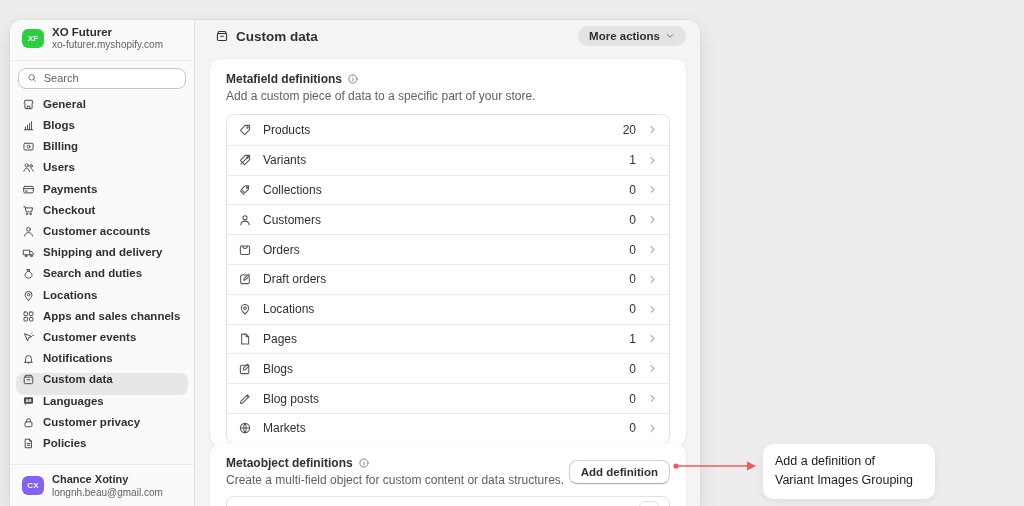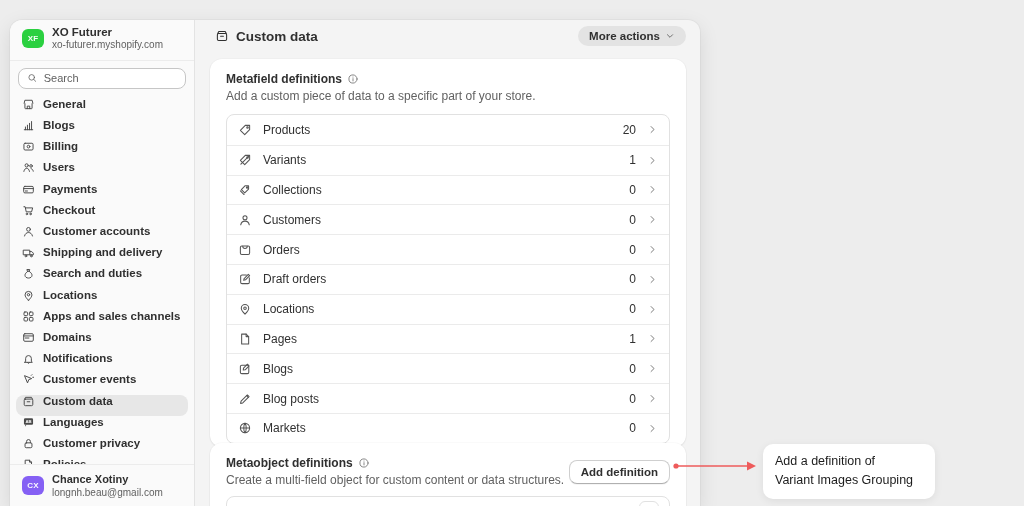--- a/index.html
+++ b/index.html
@@ -209,43 +209,34 @@
                 <rect x="11.4" y="3.1" width="5.5" height="5.5" rx="1.3"></rect>
                 <rect x="3.1" y="11.4" width="5.5" height="5.5" rx="1.3"></rect>
                 <rect x="11.4" y="11.4" width="5.5" height="5.5" rx="1.3"></rect>
               </svg>
             </span>
             <span>Apps and sales channels</span>
           </div>
           <div class="nav-item">
             <span class="nico">
               <svg class="ic" viewBox="0 0 20 20" style="width:100%;height:100%">
-                <rect x="2.6" y="4.2" width="14.8" height="11.6" rx="1.8"></rect>
-                <path d="M2.6 7.6h14.8M5 10.8h5.6"></path>
-              </svg>
-            </span>
-            <span>Domains</span>
+                <path d="M4.4 4.3 14.9 8.6l-4.5 1.6-1.7 4.5z"></path>
+                <path d="M14.3 3.6l1-1M16.5 6.6h1.4"></path>
+              </svg>
+            </span>
+            <span>Customer events</span>
           </div>
           <div class="nav-item">
             <span class="nico">
               <svg class="ic" viewBox="0 0 20 20" style="width:100%;height:100%">
                 <path d="M5.6 14.1V9.9a4.4 4.4 0 0 1 8.8 0v4.2l1.4 1.8H4.2z"></path>
                 <path d="M8.7 16.5a1.4 1.4 0 0 0 2.6 0"></path>
               </svg>
             </span>
             <span>Notifications</span>
-          </div>
-          <div class="nav-item">
-            <span class="nico">
-              <svg class="ic" viewBox="0 0 20 20" style="width:100%;height:100%">
-                <path d="M4.4 4.3 14.9 8.6l-4.5 1.6-1.7 4.5z"></path>
-                <path d="M14.3 3.6l1-1M16.5 6.6h1.4"></path>
-              </svg>
-            </span>
-            <span>Customer events</span>
           </div>
           <div class="nav-item selected">
             <span class="nico">
               <svg class="ic" viewBox="0 0 20 20" style="width:100%;height:100%">
                 <rect x="3.4" y="6.3" width="13.2" height="10.1" rx="1.8"></rect>
                 <path d="M3.9 6.3 5.4 3.6h9.2l1.5 2.7M8 10.4h4"></path>
               </svg>
             </span>
             <span>Custom data</span>
           </div>

